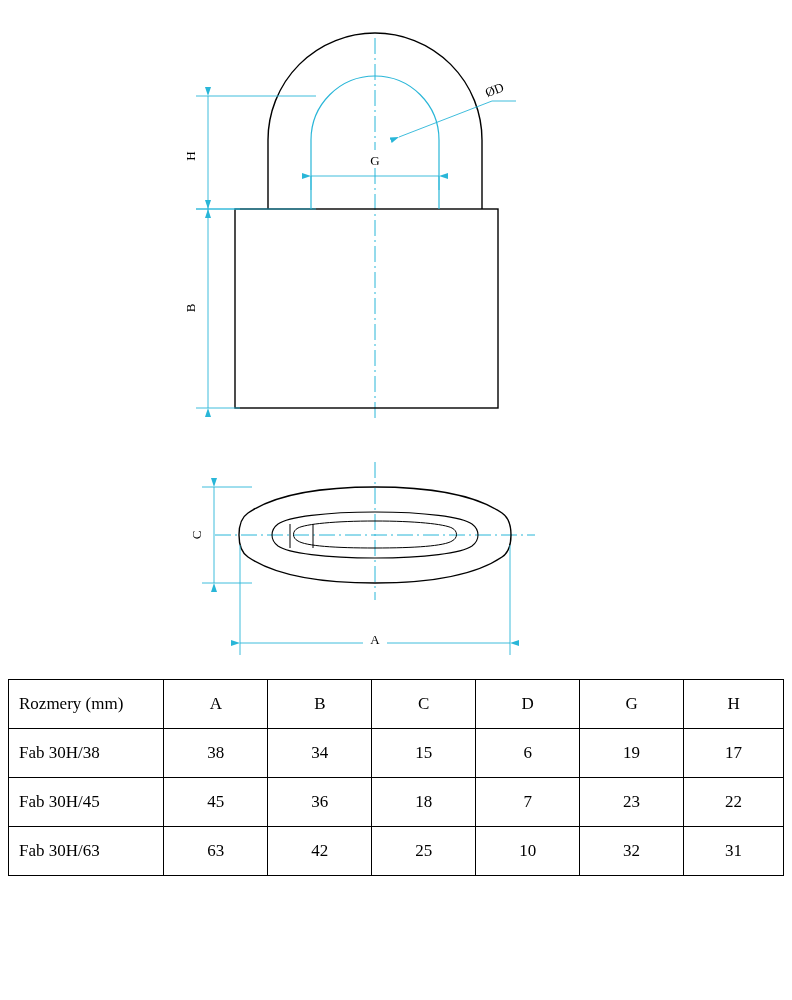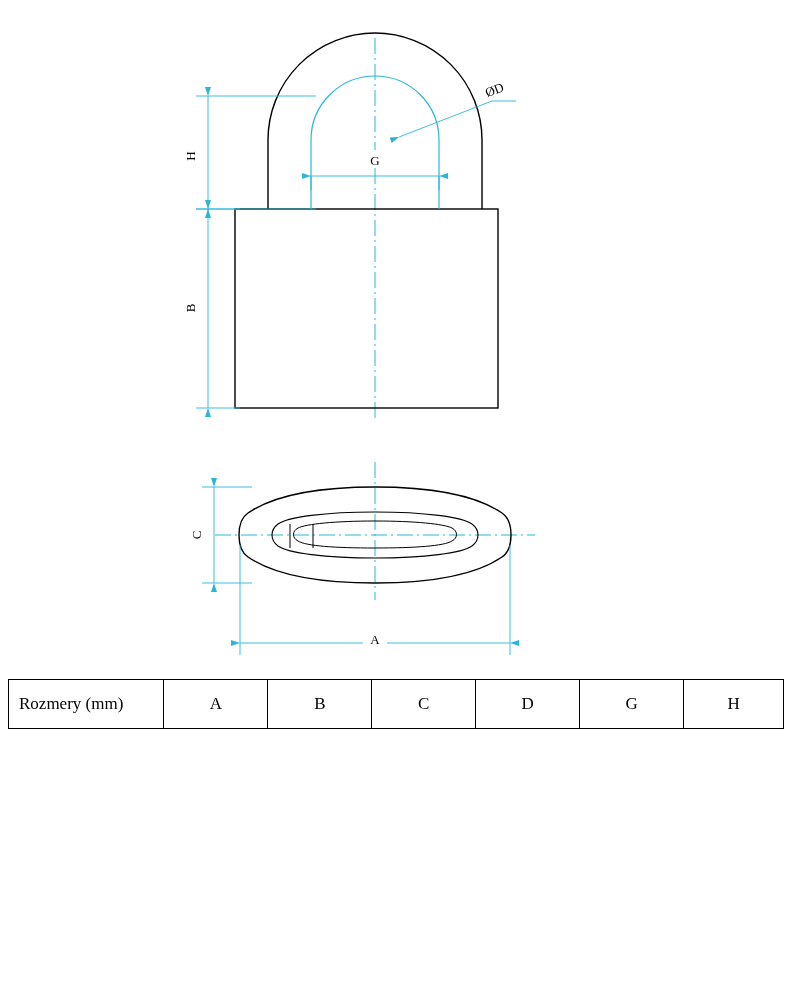--- a/index.html
+++ b/index.html
@@ -179,15 +179,42 @@
         <th class="rowhead">Rozmery (mm)</th>
         <th>A</th>
         <th>B</th>
         <th>C</th>
         <th>D</th>
         <th>G</th>
         <th>H</th>
       </tr>
     </thead>
     <tbody>
+      <tr>
+        <td class="rowhead">Fab 30H/38</td>
+        <td>38</td>
+        <td>34</td>
+        <td>15</td>
+        <td>6</td>
+        <td>19</td>
+        <td>17</td>
+      </tr>
+      <tr>
+        <td class="rowhead">Fab 30H/45</td>
+        <td>45</td>
+        <td>36</td>
+        <td>18</td>
+        <td>7</td>
+        <td>23</td>
+        <td>22</td>
+      </tr>
+      <tr>
+        <td class="rowhead">Fab 30H/63</td>
+        <td>63</td>
+        <td>42</td>
+        <td>25</td>
+        <td>10</td>
+        <td>32</td>
+        <td>31</td>
+      </tr>
     </tbody>
   </table>
 </div>
 
 </body></html>

